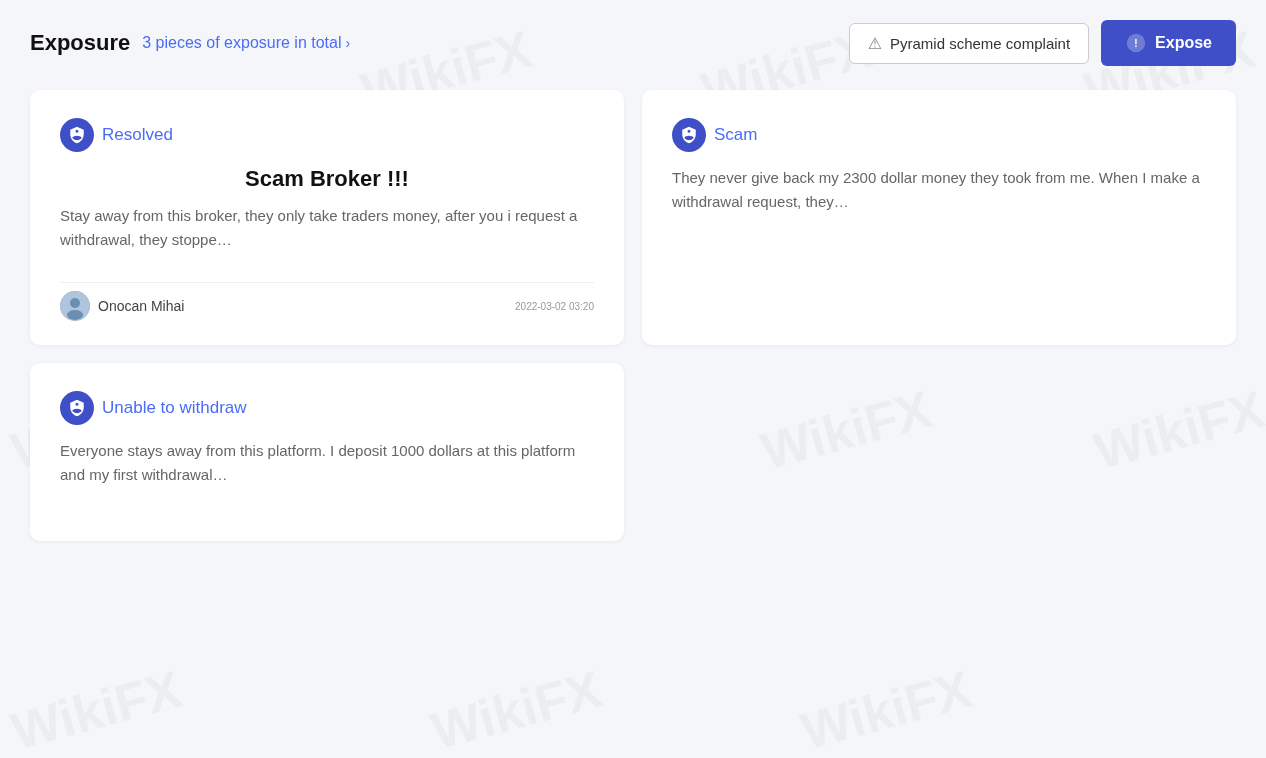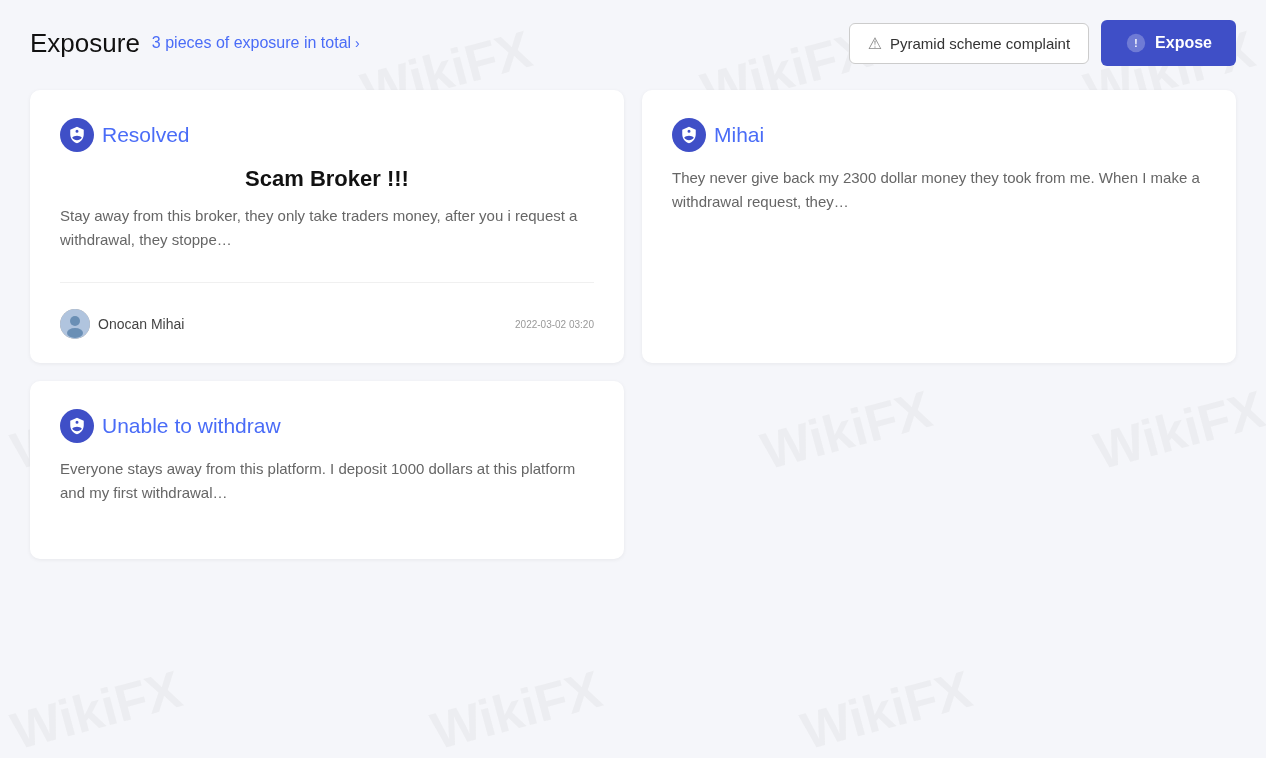--- a/index.html
+++ b/index.html
@@ -47,22 +47,22 @@
       margin-bottom: 24px;
     }
 
     .header-left {
       display: flex;
       align-items: center;
       gap: 12px;
     }
 
     .page-title {
-      font-size: 26px;
-      font-weight: 400;
+      font-size: 22px;
+      font-weight: 700;
       color: #111;
     }
 
     .exposure-count-link {
       display: flex;
       align-items: center;
       gap: 4px;
       color: #4a6cf7;
       font-size: 16px;
       cursor: pointer;
@@ -150,21 +150,21 @@
       flex-shrink: 0;
     }
 
     .tag-icon svg {
       width: 18px;
       height: 18px;
       fill: #fff;
     }
 
     .tag-label {
-      font-size: 21px;
+      font-size: 17px;
       color: #4a6cf7;
       font-weight: 500;
     }
 
     .card-title {
       font-size: 22px;
       font-weight: 700;
       color: #111;
       margin-bottom: 12px;
       text-align: center;
@@ -175,21 +175,21 @@
       color: #666;
       line-height: 1.6;
       margin-bottom: 30px;
     }
 
     .card-footer {
       display: flex;
       align-items: center;
       justify-content: space-between;
       border-top: 1px solid #f0f0f0;
-      padding-top: 26px;
+      padding-top: 8px;
       margin-top: auto;
     }
 
     .user-info {
       display: flex;
       align-items: center;
       gap: 8px;
       font-size: 14px;
       color: #444;
     }
@@ -299,21 +299,21 @@
         <span class="timestamp">2022-03-02 03:20</span>
       </div>
     </div>
       <div class="card">
       <div class="card-tag">
         <div class="tag-icon">
           <svg viewBox="0 0 24 24">
             <path d="M12 1L3 5v6c0 5.55 3.84 10.74 9 12 5.16-1.26 9-6.45 9-12V5l-9-4zm0 4a2 2 0 110 4 2 2 0 010-4zm0 14c-2.67 0-5-1.34-6.43-3.38C7.04 13.9 9.38 13 12 13s4.96.9 6.43 2.62C16.99 17.66 14.67 19 12 19z"></path>
           </svg>
         </div>
-        <span class="tag-label">Mihai</span>
+        <span class="tag-label">Scam</span>
       </div>
       <div class="card-body">They never give back my 2300 dollar money they took from me. When I make a withdrawal request, they…</div>
     </div>
       <div class="card">
       <div class="card-tag">
         <div class="tag-icon">
           <svg viewBox="0 0 24 24">
             <path d="M12 1L3 5v6c0 5.55 3.84 10.74 9 12 5.16-1.26 9-6.45 9-12V5l-9-4zm0 4a2 2 0 110 4 2 2 0 010-4zm0 14c-2.67 0-5-1.34-6.43-3.38C7.04 13.9 9.38 13 12 13s4.96.9 6.43 2.62C16.99 17.66 14.67 19 12 19z"></path>
           </svg>
         </div>

